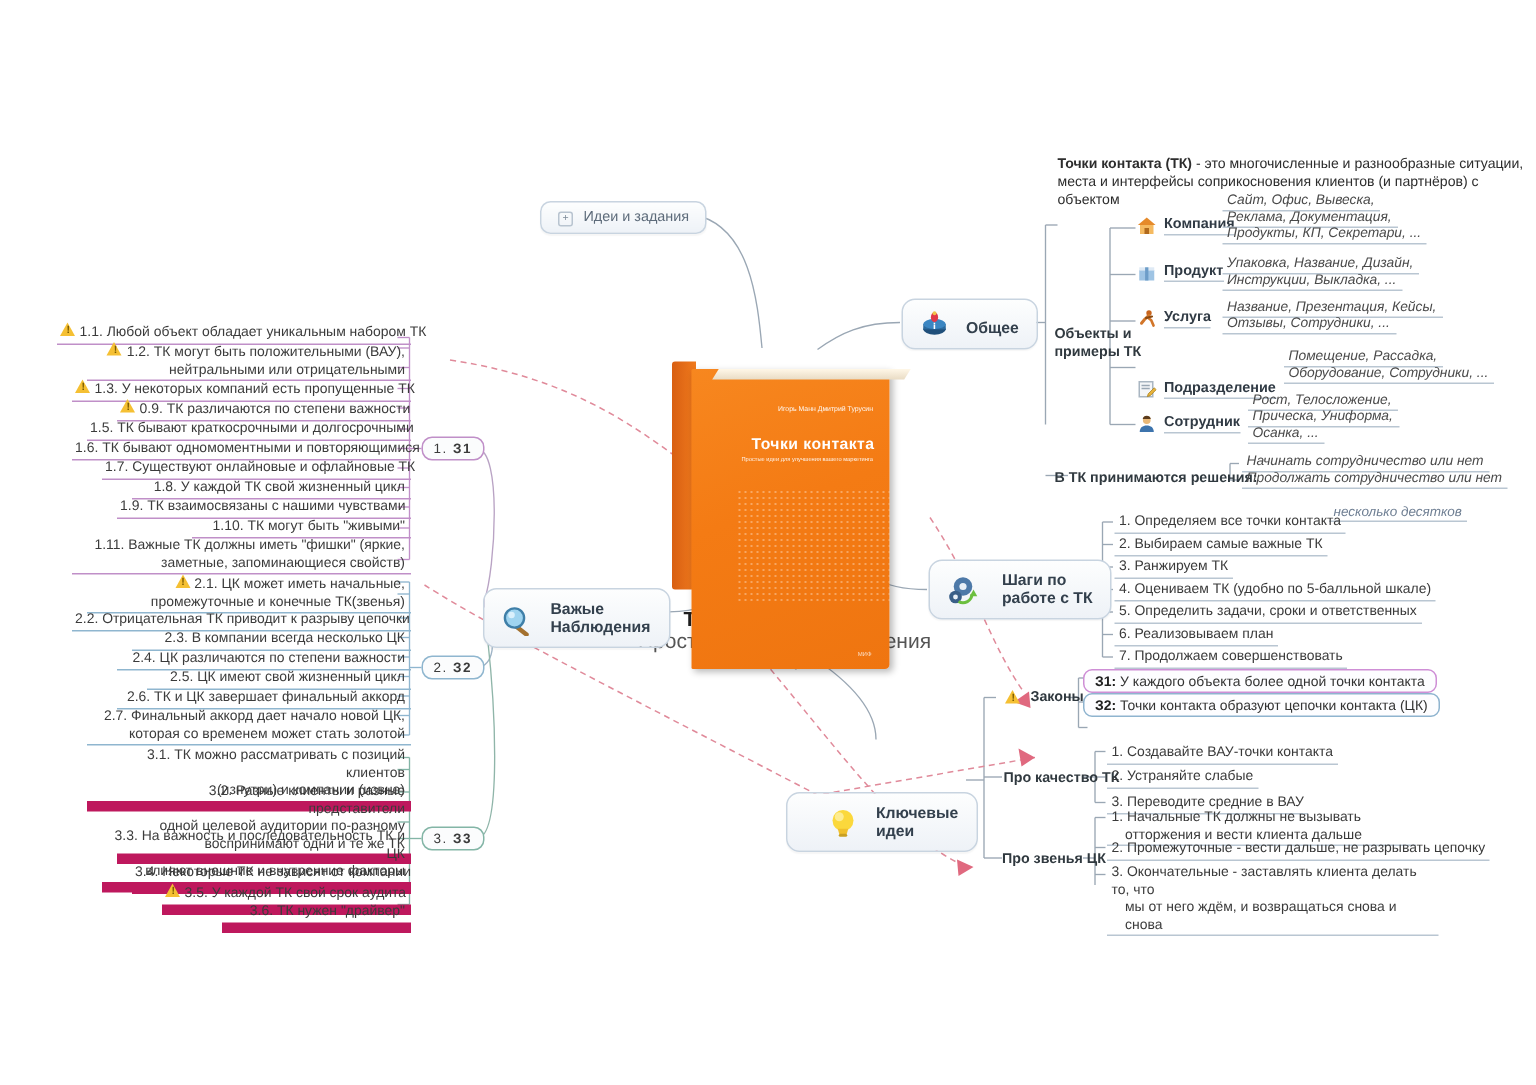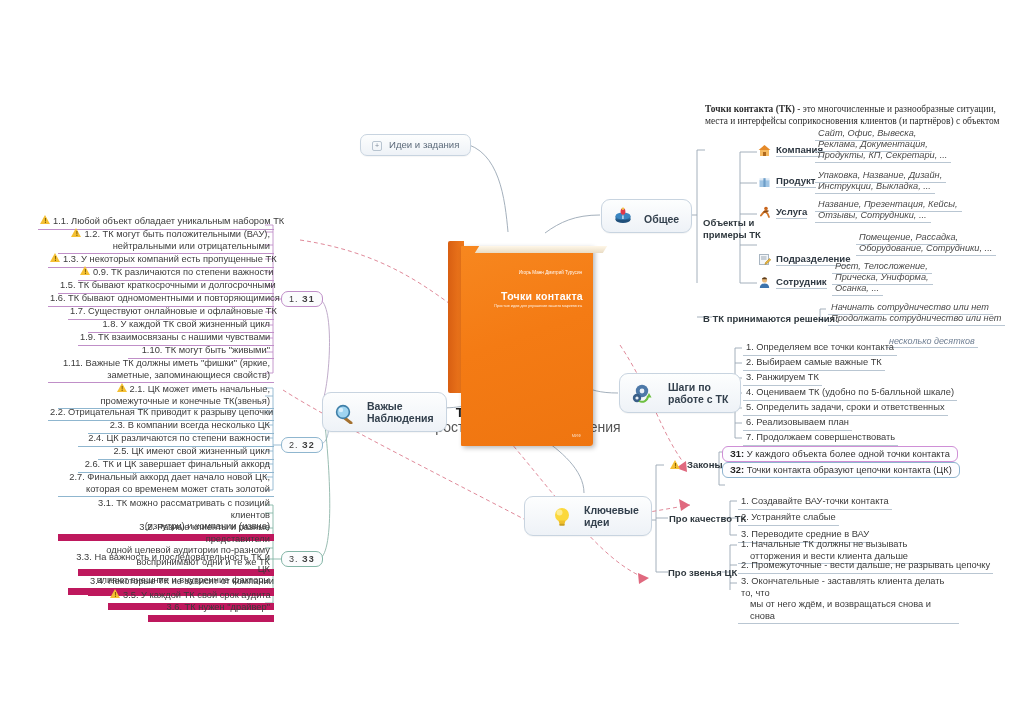--- a/index.html
+++ b/index.html
@@ -321,21 +321,21 @@
         <circle cx="8" cy="8" r="6.4" fill="#9fd4f0" stroke="#3f7fa8" stroke-width="1.6"></circle>
         <circle cx="6" cy="6" r="2.2" fill="#e8f6ff" opacity=".8"></circle>
       </svg>
     </span>
     <span>
       <span>Важые</span><br>
       <span>Наблюдения</span>
     </span>
   </div>
 
-  <div class="capsule" style="left:524px;top:496px;padding-left:27px;">
+  <div class="capsule" style="left:524px;top:528px;padding-left:27px;">
     <span class="objicon" style="width:20px;height:22px;flex:0 0 20px;">
       <svg class="ic" width="20" height="22" viewBox="0 0 20 22">
         <circle cx="10" cy="9" r="7" fill="#fbd83c"></circle>
         <circle cx="7.5" cy="6.5" r="3" fill="#fdf0a0" opacity=".85"></circle>
         <path d="M6.5 14.5 h7 l-1 3.5 h-5 z" fill="#f0c02c"></path>
         <rect x="7.2" y="17.8" width="5.6" height="2" rx="1" fill="#c9a022"></rect>
       </svg>
     </span>
     <span>
       <span>Ключевые</span><br>
@@ -400,21 +400,21 @@
   <div class="lf g3" style="left:108px;top:588px;width:160px;">
     <span class="warn"></span><span>3.5. У каждой ТК свой срок аудита</span>
   </div>
   <div class="lf g3" style="left:148px;top:601px;width:120px;">3.6. ТК нужен "драйвер"</div>
 
   <div class="pill p3" style="left:281px;top:551px;">
     <span>3.</span>
     <b>З3</b>
   </div>
 
-  <div class="stext" style="left:705px;top:103px;width:315px;font-family:Liberation Serif, serif;">
+  <div class="stext" style="left:705px;top:103px;width:315px;">
     <b>Точки контакта (ТК)</b><span> - это многочисленные и разнообразные ситуации,</span><br>
     <span>места и интерфейсы соприкосновения клиентов (и партнёров) с объектом</span>
   </div>
 
   <div class="blabel" style="left:703px;top:217px;width:60px;text-align:left;">
     <span>Объекты и</span><br>
     <span>примеры ТК</span>
   </div>
 
   <div class="objrow" style="left:758px;top:144px;">

